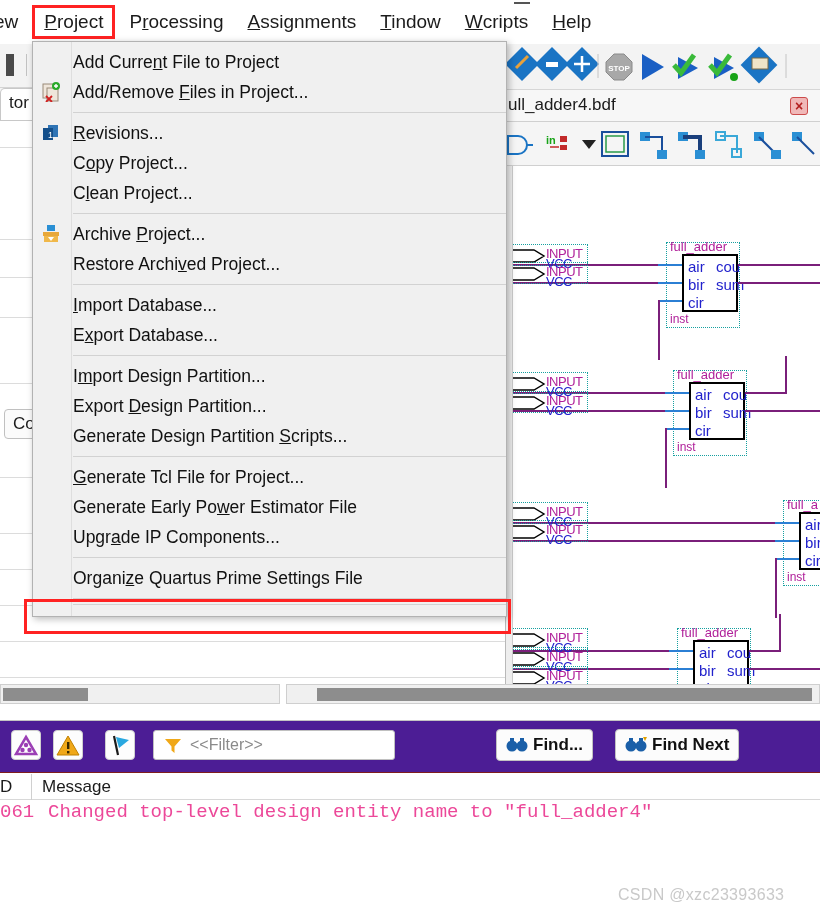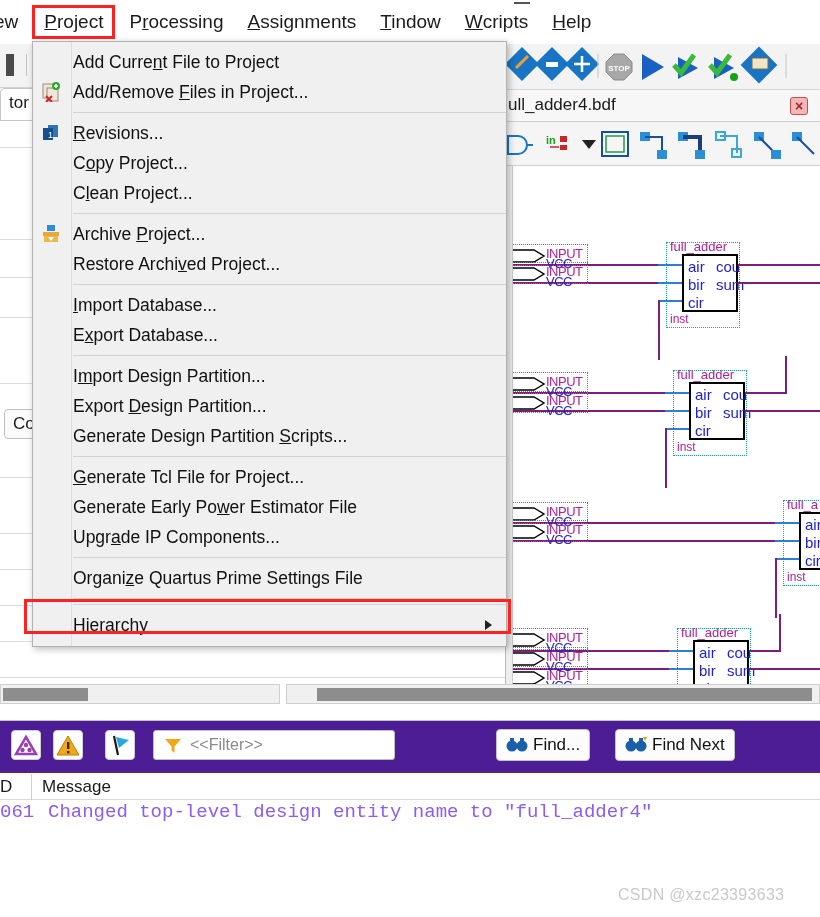--- a/index.html
+++ b/index.html
@@ -235,42 +235,42 @@
   .filtertext {
     position: absolute; left: 36px; top: 5px;
     font-size: 16px; color: #8a8a8a;
   }
   .findbtn {
     position: absolute; top: 8px; height: 32px;
     background: #fcfcfc;
     border: 1px solid #c2c2c2; border-radius: 4px;
     display: flex; align-items: center; gap: 5px;
     padding: 0 9px;
-    font-size: 17px; color: #111;
+    font-size: 17px; color: #111; font-weight: bold;
   }
   .msghdr {
     position: absolute; left: 0; top: 53px;
     width: 820px; height: 26px;
     background: #ffffff;
     border-bottom: 1px solid #d8d8d8;
   }
   .msghdr-cell {
     position: absolute; top: 3px;
     font-size: 17px; color: #1b1b1b;
   }
   .msghdr-div {
     position: absolute; left: 31px; top: 0;
     width: 1px; height: 26px; background: #d0d0d0;
   }
   .msgrow {
     position: absolute; left: 0; top: 79px;
     width: 748px; height: 28px;
     font-family: "Liberation Mono", monospace;
     font-size: 19px;
-    color: #8b5cf6;
+    color: #ec4899;
     white-space: nowrap;
   }
   .msgrow .mid { position: absolute; left: 0; top: 1px; }
   .msgrow .mtext { position: absolute; left: 48px; top: 1px; }
 
   .watermark {
     position: absolute; left: 618px; top: 886px;
     font-size: 16px; color: #c9c9c9;
     letter-spacing: 0.3px;
     white-space: nowrap;
@@ -806,21 +806,17 @@
 
     <div class="dd-item">
       <span class="lbl">Organi<span class="u">z</span>e Quartus Prime Settings File</span>
     </div>
 
     <div class="dd-sep"></div>
 
 
     <div class="dd-sep"></div>
 
-    <div class="dd-item">
-      <span class="lbl"><span class="u">H</span>ierarchy</span>
-      <span class="arrow"></span>
-    </div>
   </div>
 
   <div class="redbox" style="left:24px; top:599px; width:487px; height:35px;"></div>
 
 </div>
 
 </body></html>

